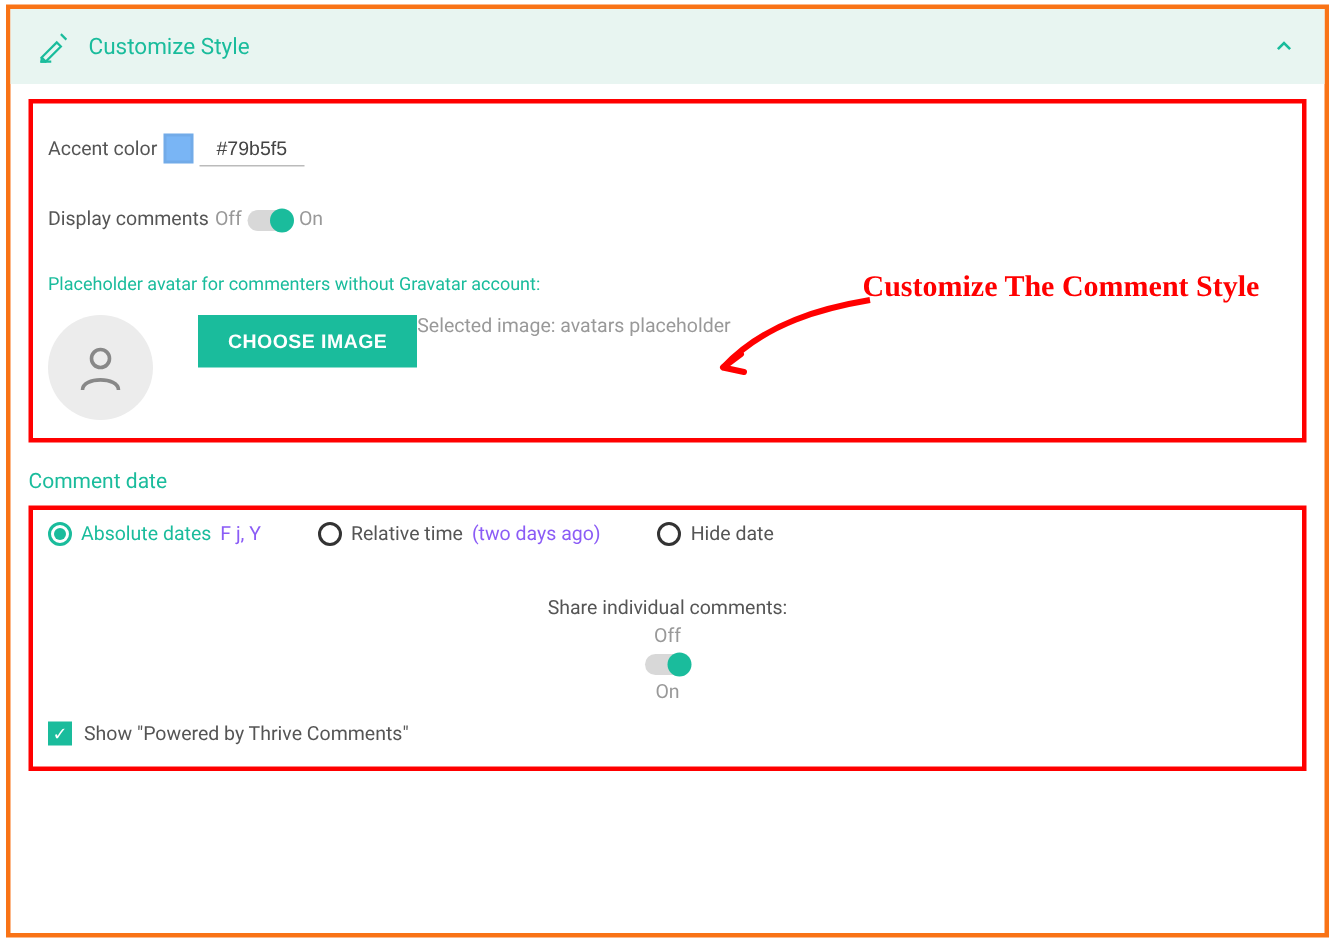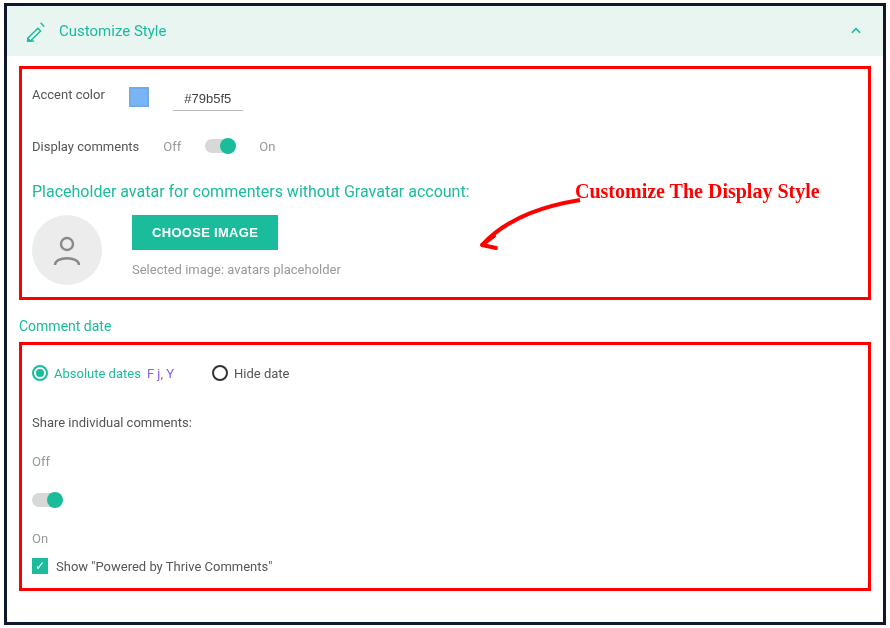--- a/index.html
+++ b/index.html
@@ -12,21 +12,21 @@
     height: 628px;
     position: relative;
     overflow: hidden;
   }
   .outer {
     position: absolute;
     top: 3px;
     left: 4px;
     right: 4px;
     bottom: 3px;
-    border: 3px solid #0f172a;
+    border: 3px solid #f97316;
   }
   .header {
     background: #e8f5f1;
     padding: 14px 18px;
     display: flex;
     align-items: center;
     gap: 12px;
     color: #1abc9c;
     font-size: 15px;
     position: relative;
@@ -40,21 +40,22 @@
   .header svg { display: block; }
   .content {
     padding: 10px 12px 0 12px;
   }
   .redbox {
     border: 3px solid #ff0000;
     padding: 18px 10px 12px 10px;
   }
   .row {
     display: flex;
-    gap: 24px;
+    align-items: center;
+    gap: 4px;
     margin-bottom: 28px;
   }
   .label { color: #555; font-size: 13px; }
   .swatch {
     width: 20px; height: 20px; display: inline-block;
     border: 2px solid rgba(0,0,0,0.05);
   }
   .hex-input {
     border: none;
     border-bottom: 1px solid #bbb;
@@ -72,55 +73,55 @@
     cursor: pointer;
   }
   .toggle .knob {
     width: 16px; height: 16px; border-radius: 50%;
     background: #1abc9c; position: absolute; top: -1px;
     transition: left .1s;
   }
   .toggle.on .knob { left: 15px; }
   .section-title {
     color: #1abc9c;
-    font-size: 16px;
+    font-size: 12px;
     margin-bottom: 14px;
   }
   .avatar-row {
     display: flex;
     align-items: flex-start;
     gap: 30px;
   }
   .avatar-circle {
     width: 70px; height: 70px; border-radius: 50%;
     background: #ececec;
     display: flex; align-items: center; justify-content: center;
   }
-  .btns-col { display: flex; flex-direction: column; gap: 12px; }
+  .btns-col { display: flex; flex-direction: row; gap: 0; }
   .btns-row { display: flex; gap: 22px; }
   .btn {
     border: none;
     padding: 10px 20px;
     font-size: 13px;
     font-weight: 600;
     letter-spacing: .3px;
     cursor: pointer;
   }
   .btn.primary { background: #1abc9c; color: #fff; }
   .btn.secondary { background: #e5e5e5; color: #888; }
   .selected-text { color: #999; font-size: 13px; }
   .subheading {
     color: #1abc9c;
     font-size: 14px;
     margin: 18px 12px 8px 12px;
   }
   .redbox2 {
     border: 3px solid #ff0000;
     margin: 0 12px;
-    padding: 20px 10px 14px 10px;
+    padding: 8px 10px 14px 10px;
   }
   .radio-row {
     display: flex;
     gap: 38px;
     align-items: center;
     margin-bottom: 34px;
     font-size: 13px;
   }
   .radio {
     display:inline-flex; align-items:center; gap:6px; cursor:pointer;
@@ -224,20 +225,25 @@
     <div class="radio-row">
       <span class="radio selected">
         <span class="ring">
             <span class="dot"></span>
           </span>
         <span class="rlabel accent">Absolute dates</span>
         <span class="hint">F j, Y</span>
       </span>
       <span class="radio">
         <span class="ring"></span>
+        <span class="rlabel">Relative time</span>
+        <span class="hint">(two days ago)</span>
+      </span>
+      <span class="radio">
+        <span class="ring"></span>
         <span class="rlabel">Hide date</span>
       </span>
     </div>
 
     <div class="row" style="margin-bottom:12px;flex-direction:column;">
       <span class="label">Share individual comments:</span>
       <span class="mini">Off</span>
       <span class="toggle on">
           <span class="knob"></span>
         </span>
@@ -245,17 +251,17 @@
     </div>
 
     <div class="checkbox-row">
       <span class="cbox">✓</span>
       <span>Show "Powered by Thrive Comments"</span>
     </div>
 
   </div>
 </div>
 
-<div class="annotation">Customize The Display Style</div>
+<div class="annotation">Customize The Comment Style</div>
 <svg class="arrow" viewBox="0 0 120 70">
   <path d="M110 10 C 80 15, 40 25, 12 55" stroke="#ff0000" stroke-width="4" fill="none"></path>
   <path d="M12 55 L24 46 M12 55 L26 58" stroke="#ff0000" stroke-width="4" fill="none" stroke-linecap="round"></path>
 </svg>
 
 </body></html>

